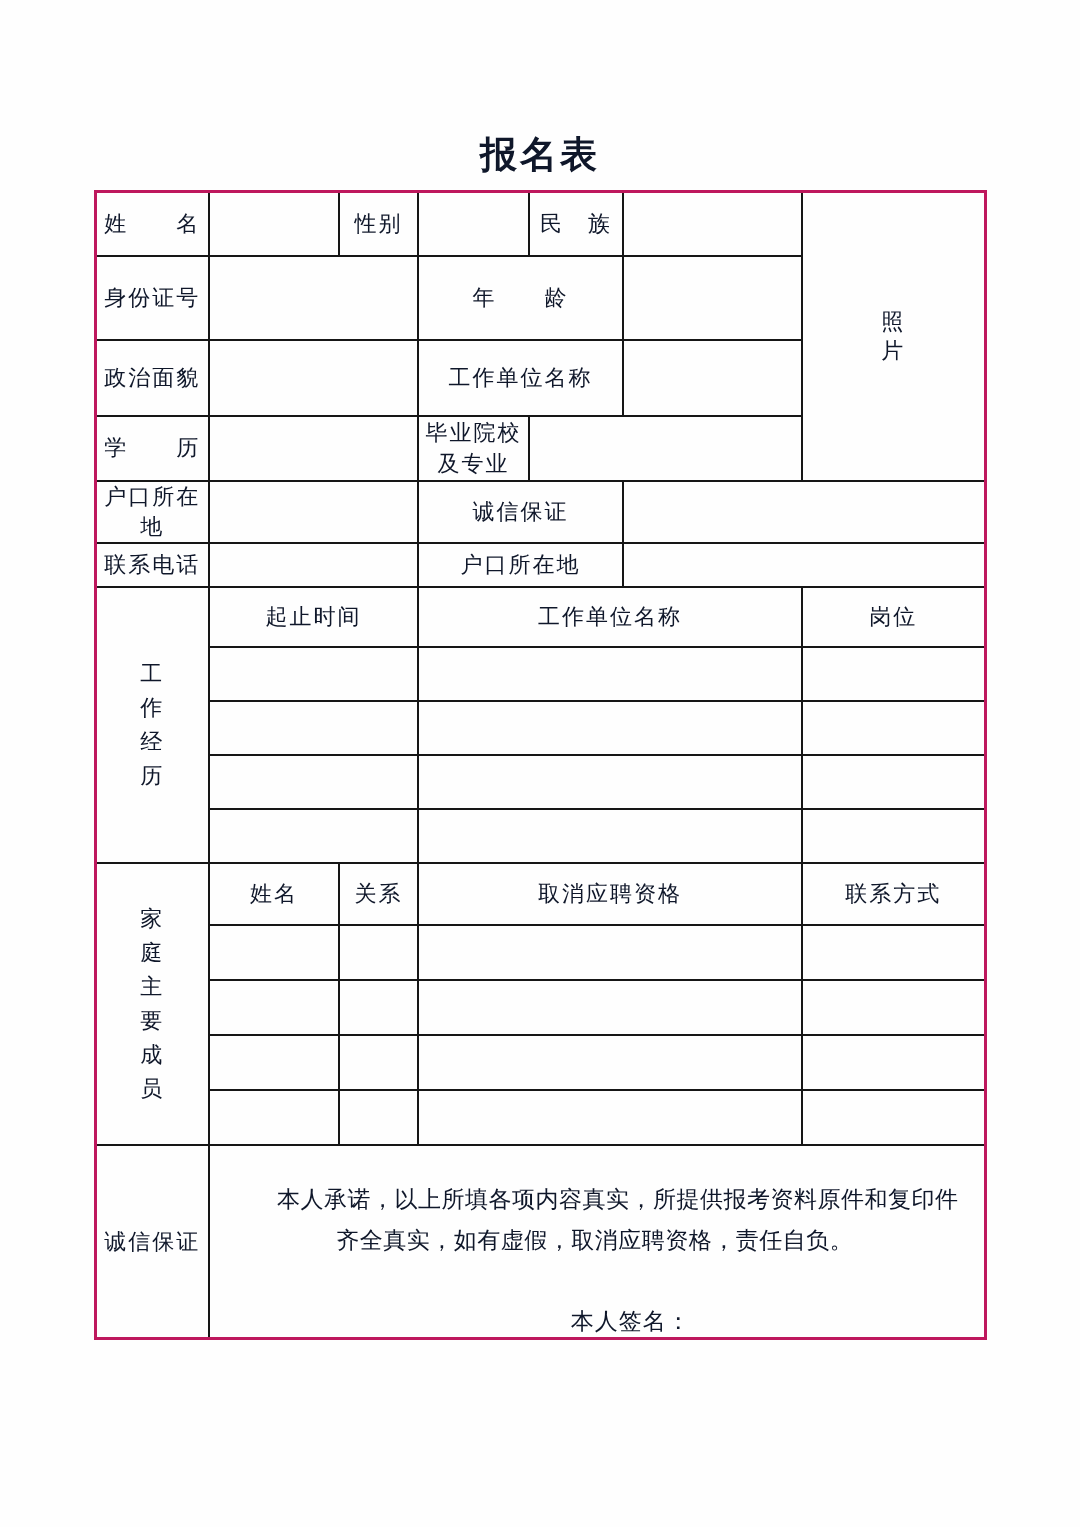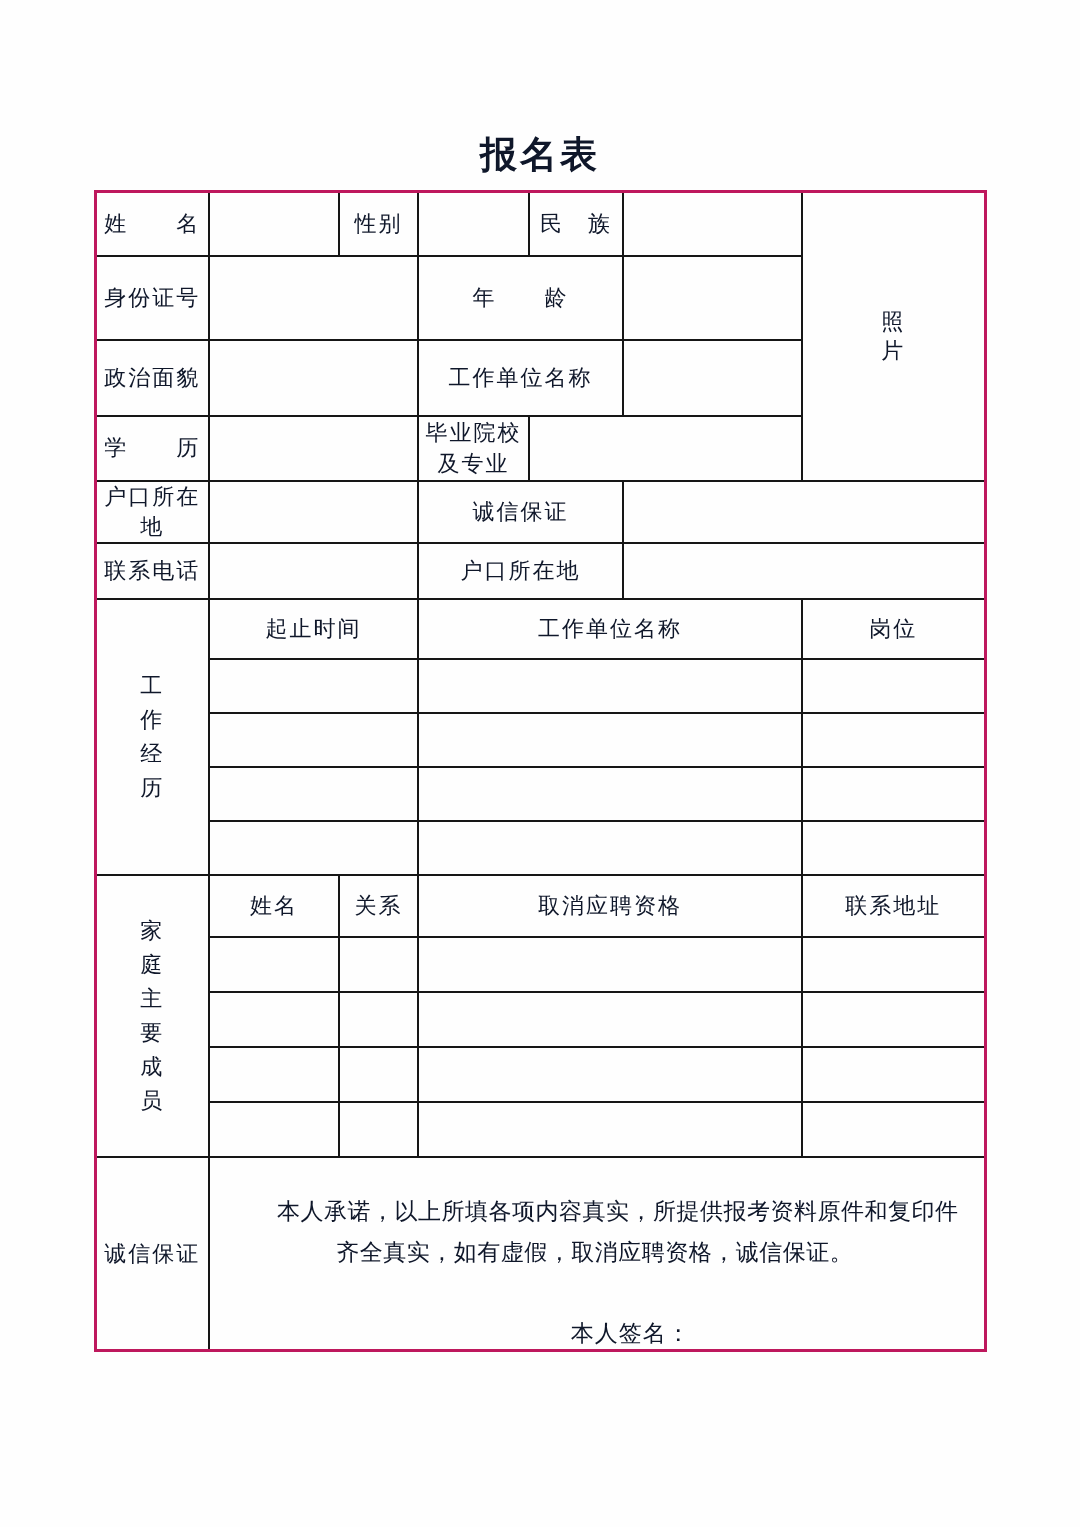--- a/index.html
+++ b/index.html
@@ -111,21 +111,21 @@
       <td colspan="2"></td>
     </tr>
 
     <tr style="height:60px">
       <td>户口所在地</td>
       <td colspan="2"></td>
       <td colspan="2">诚信保证</td>
       <td colspan="2"></td>
     </tr>
 
-    <tr style="height:56px">
+    <tr style="height:44px">
       <td>联系电话</td>
       <td colspan="2"></td>
       <td colspan="2">户口所在地</td>
       <td colspan="2"></td>
     </tr>
 
     <tr style="height:60px">
       <td rowspan="5" class="pre vlab">工
 作
 经
@@ -158,21 +158,21 @@
     <tr style="height:62px">
       <td rowspan="5" class="pre vlab">家
 庭
 主
 要
 成
 员</td>
       <td>姓名</td>
       <td>关系</td>
       <td colspan="3">取消应聘资格</td>
-      <td>联系地址</td>
+      <td>联系方式</td>
     </tr>
     <tr style="height:55px">
       <td></td>
       <td></td>
       <td colspan="3"></td>
       <td></td>
     </tr>
     <tr style="height:55px">
       <td></td>
       <td></td>
@@ -188,21 +188,21 @@
     <tr style="height:55px">
       <td></td>
       <td></td>
       <td colspan="3"></td>
       <td></td>
     </tr>
 
     <tr style="height:167px">
       <td>诚信保证</td>
       <td colspan="6" class="integrity-cell">
-        <p class="statement">本人承诺，以上所填各项内容真实，所提供报考资料原件和复印件齐全真实，如有虚假，取消应聘资格，诚信保证。</p>
+        <p class="statement">本人承诺，以上所填各项内容真实，所提供报考资料原件和复印件齐全真实，如有虚假，取消应聘资格，责任自负。</p>
         <div class="sign-line">
           <span>本人签名：</span>
           <span></span>
         </div>
       </td>
     </tr>
   </tbody>
     </table>
 </div>
 

